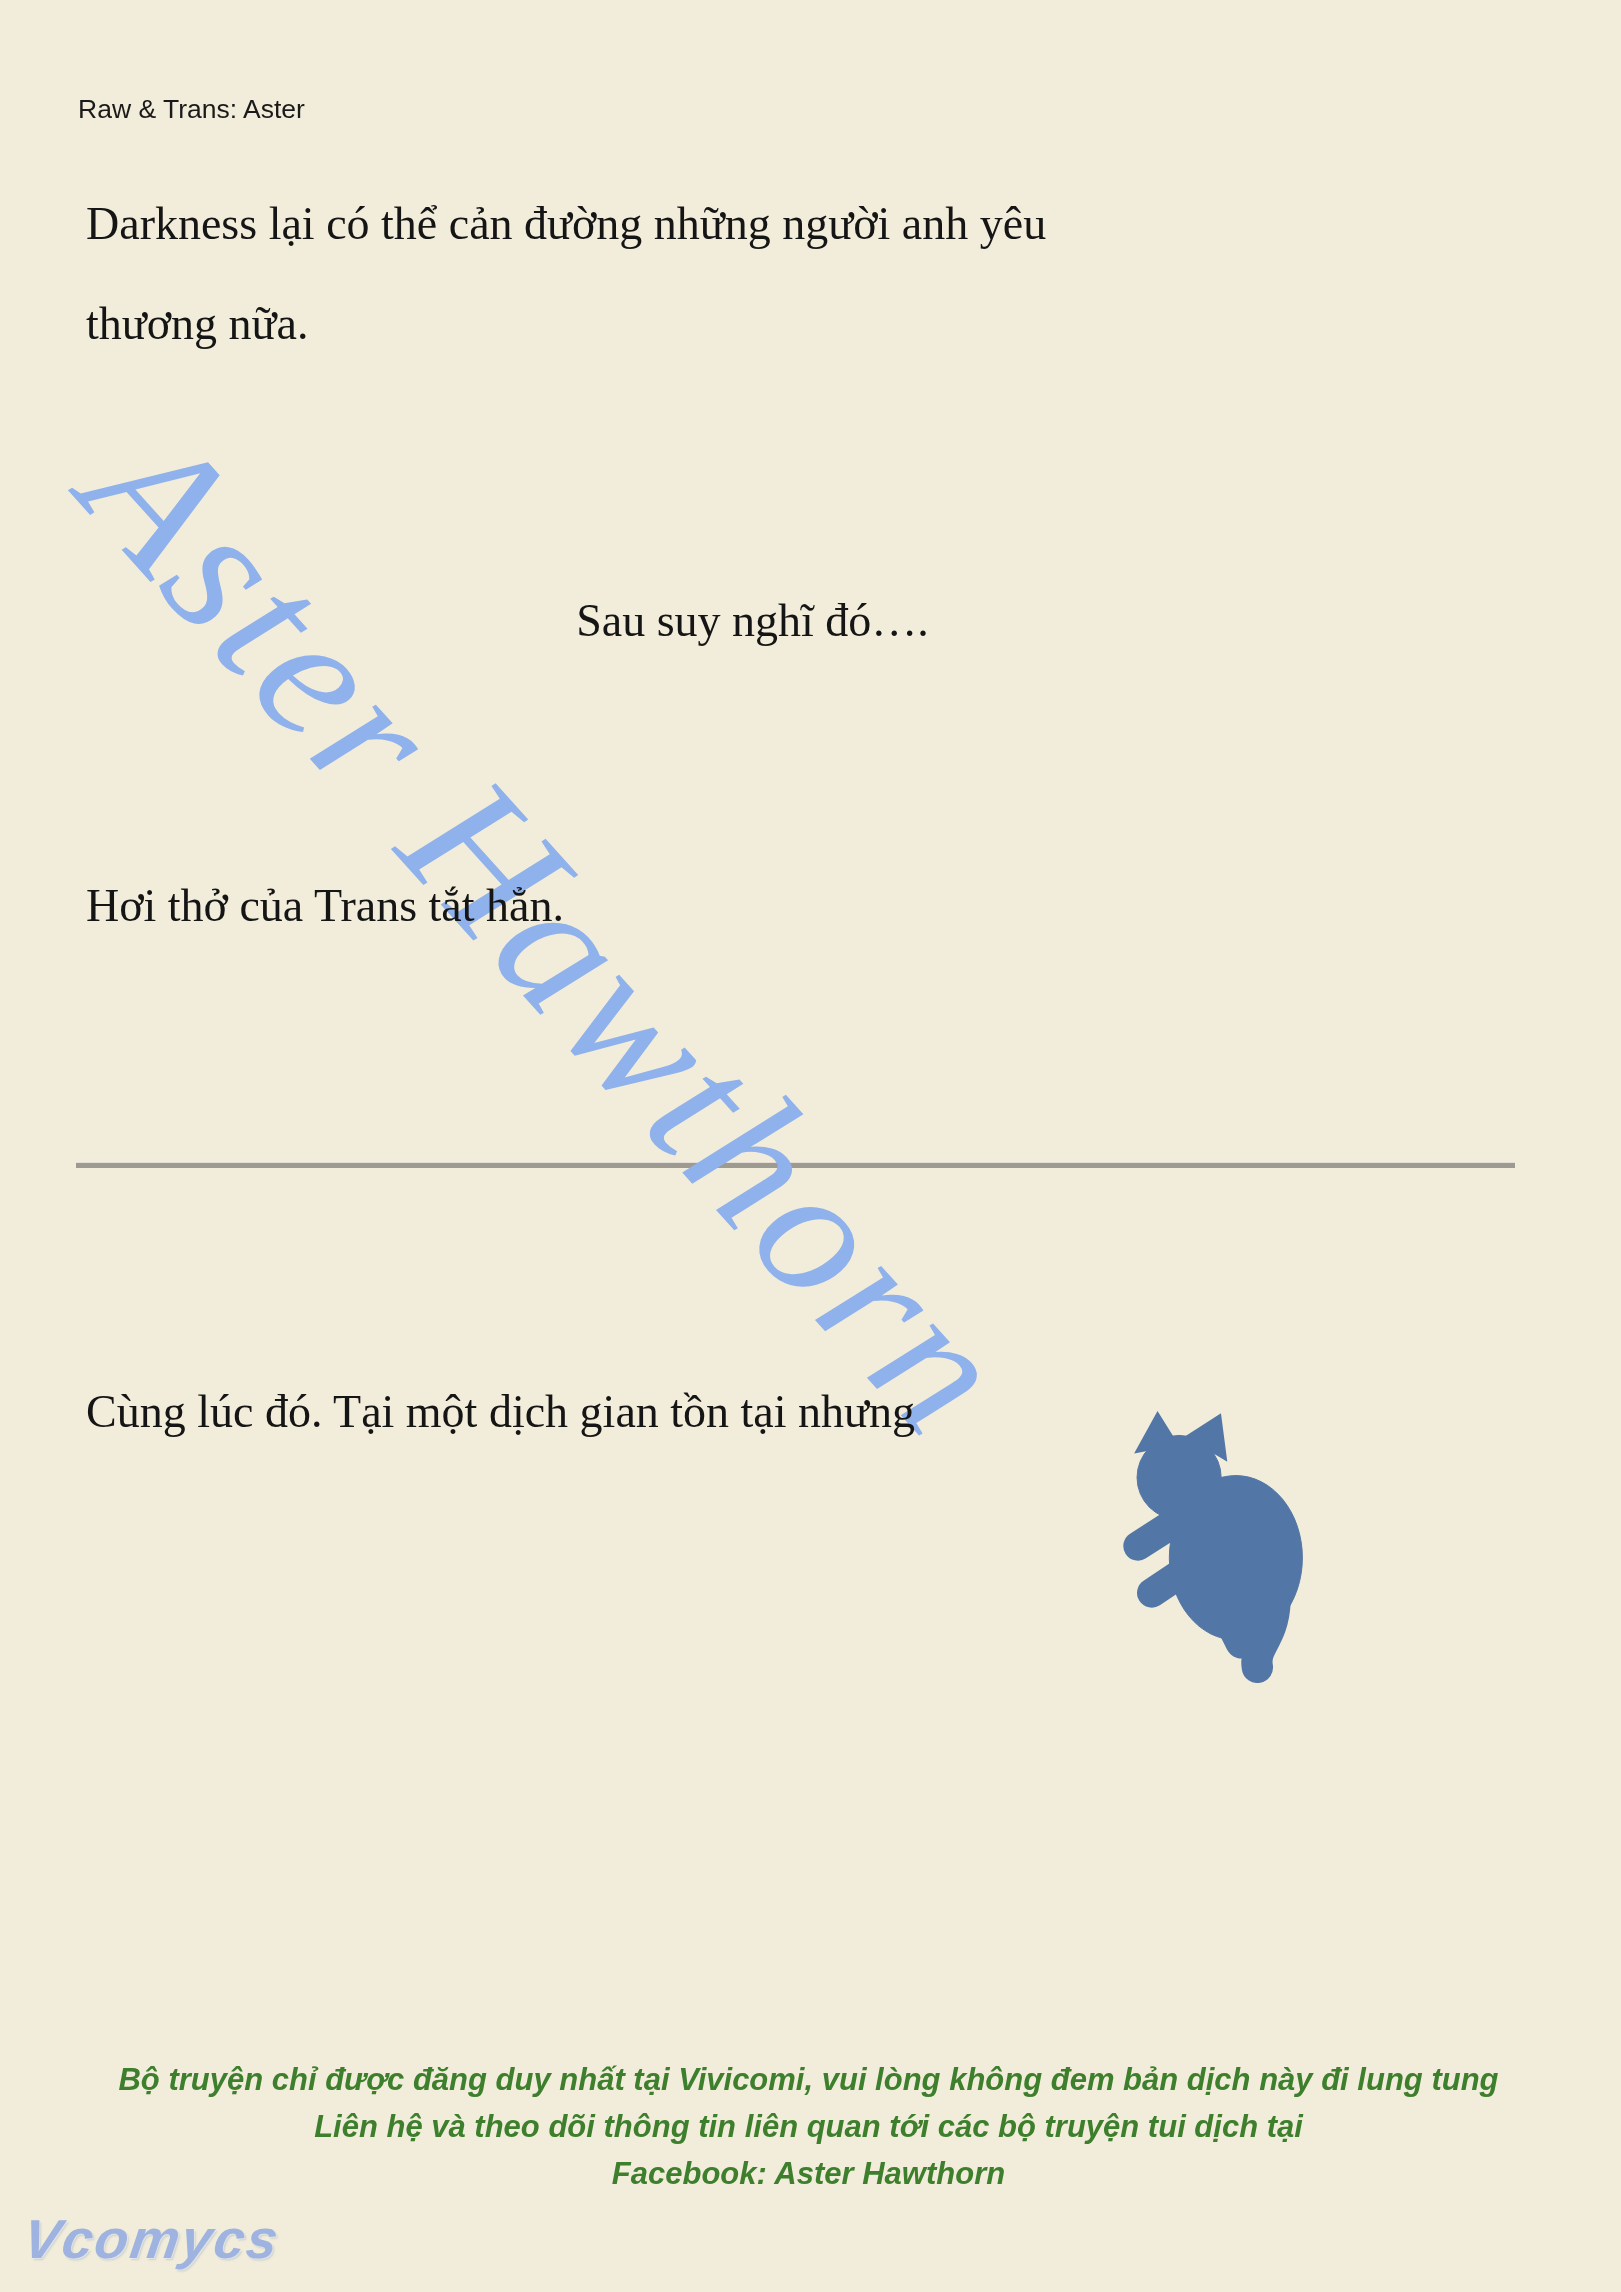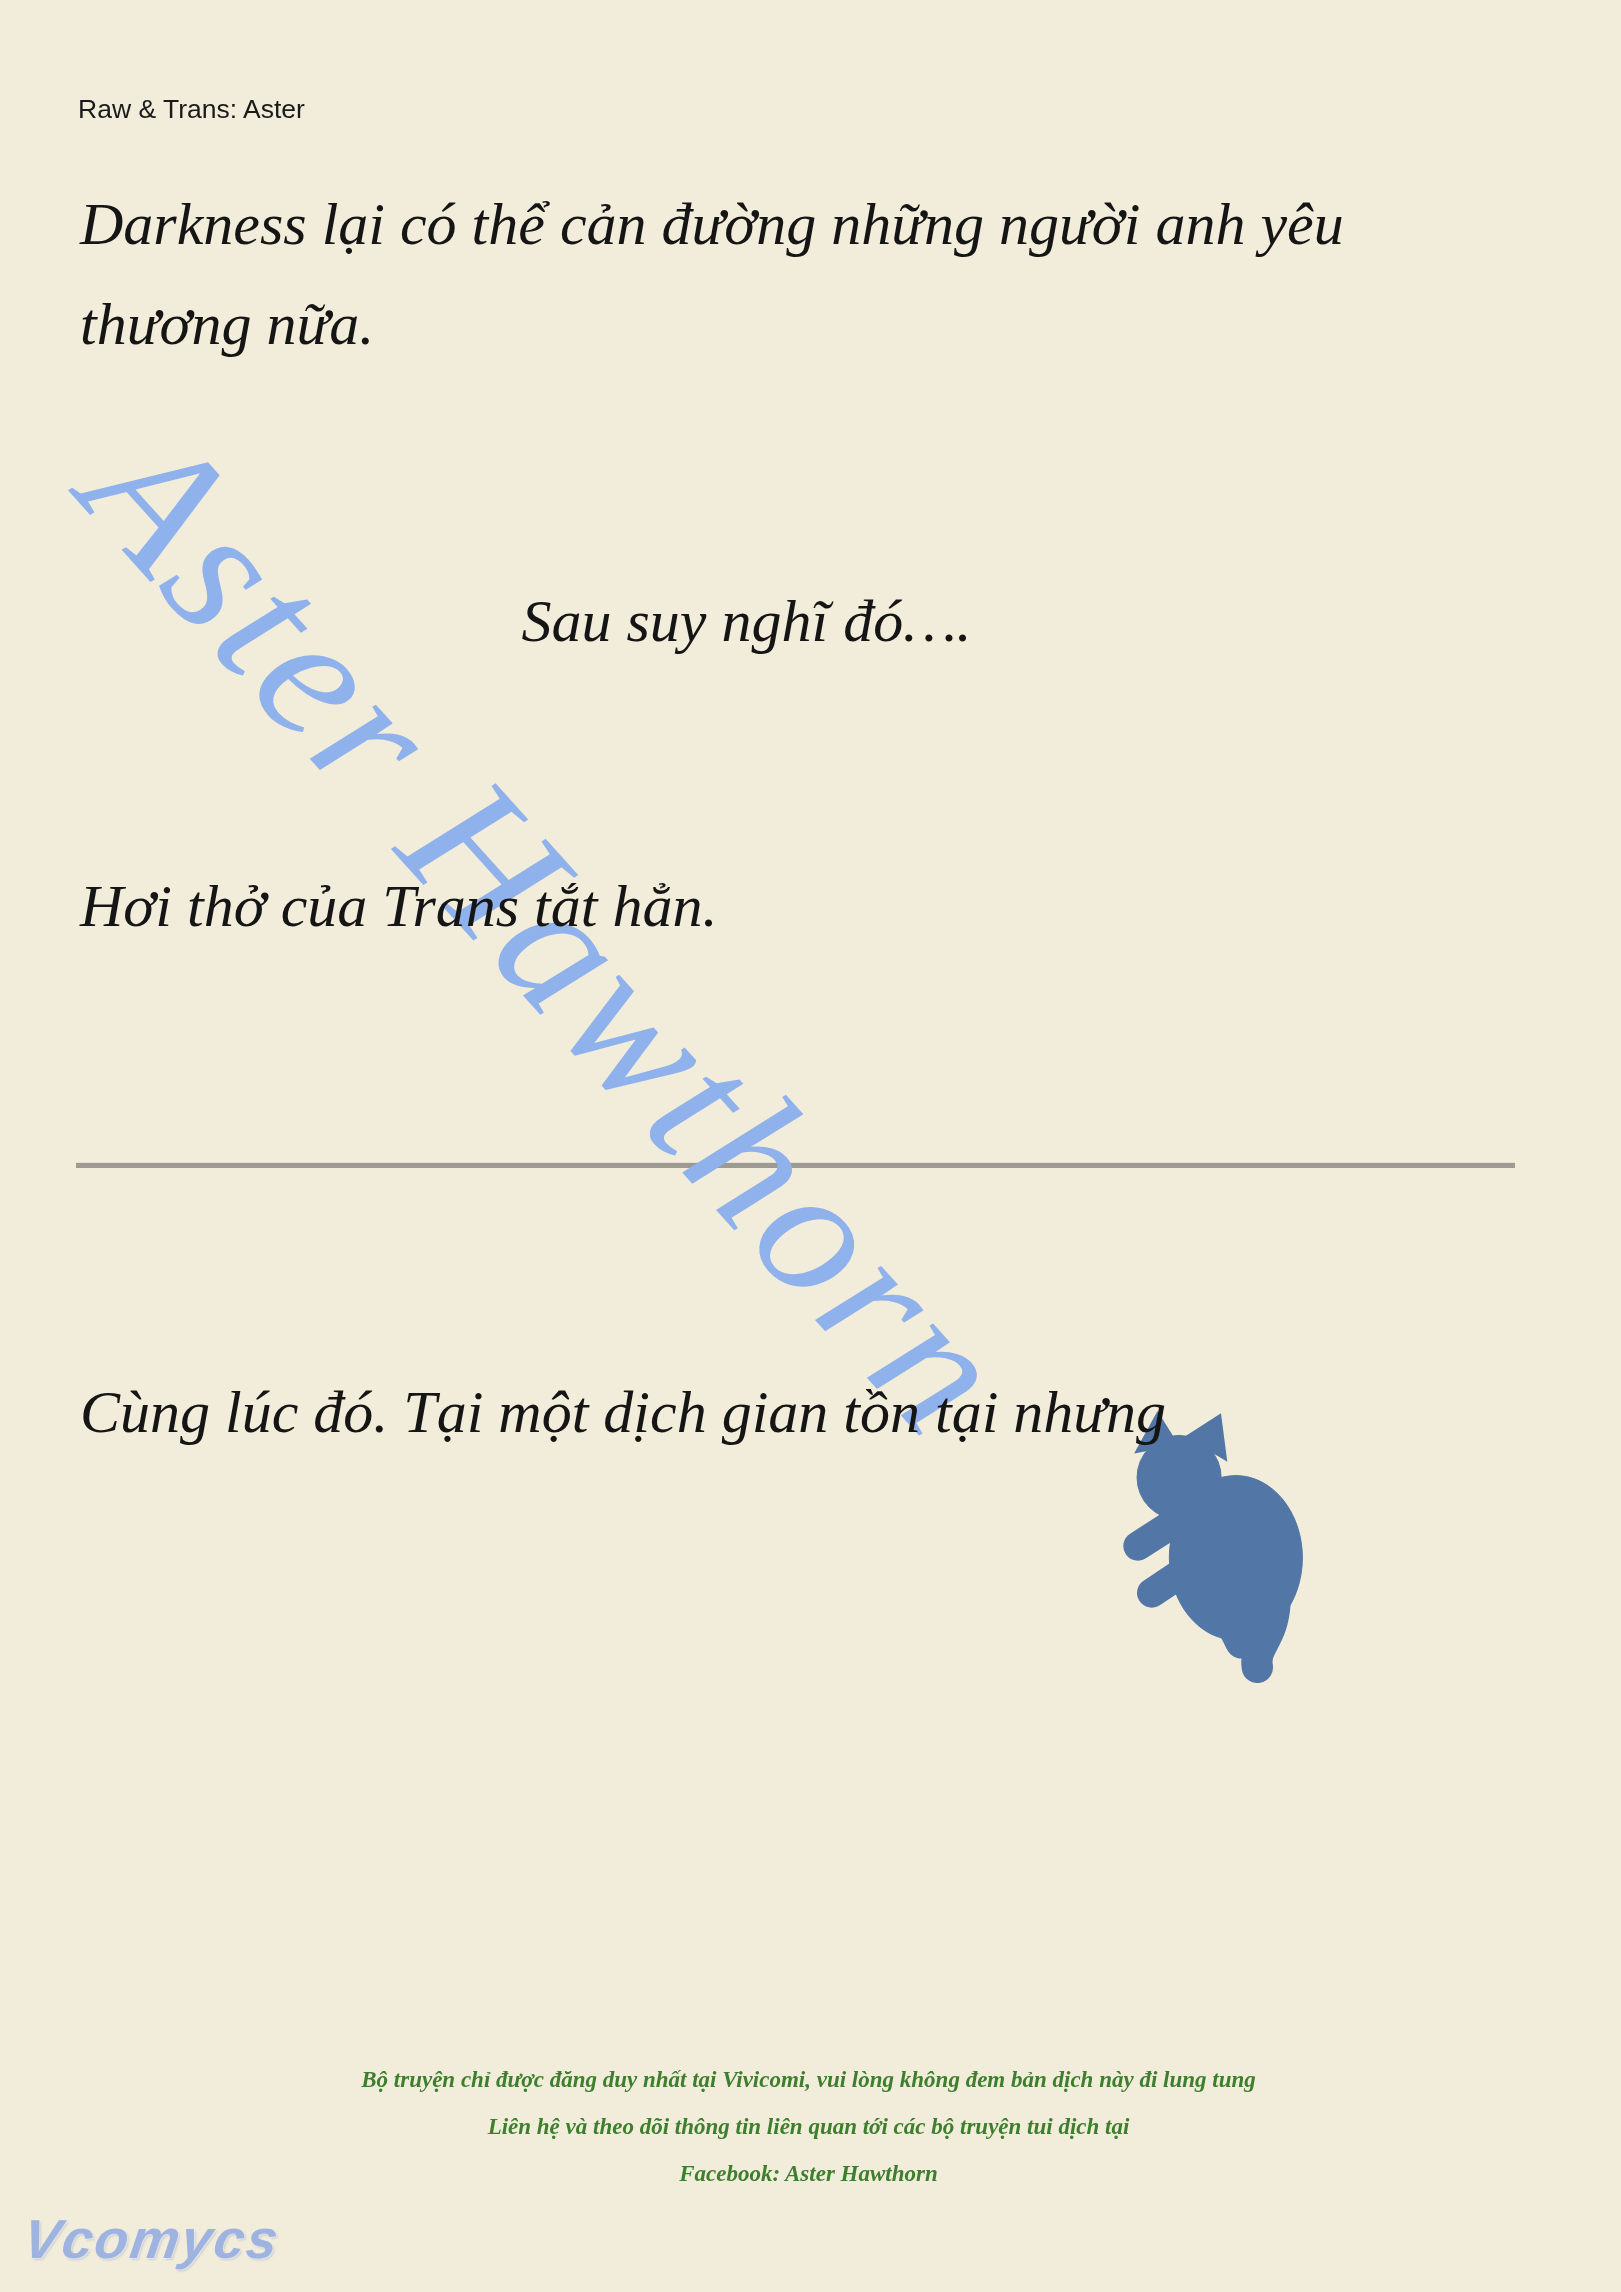--- a/index.html
+++ b/index.html
@@ -33,24 +33,23 @@
     font-style:italic;
     font-size:186px;
     letter-spacing:5.9px;
     color:var(--watermark);
     white-space:nowrap;
     transform:rotate(48deg);
     transform-origin:0 0;
     z-index:2;
   }
   .para{
-    position:absolute;left:80px;width:1333px;
-    font-size:60px;line-height:100px;
+    position:absolute;left:86px;width:1333px;
+    font-size:46px;line-height:100px;
     z-index:4;
-    font-style:italic;
   }
   .para .line{white-space:nowrap;}
   .p1{top:174px;}
   .p2{top:571px;text-align:center;}
   .p3{top:856px;}
   .p4{top:1362px;}
   .p5{top:1764px;}
   .divider{
     position:absolute;left:76px;top:1162px;
     width:1439px;height:4.9px;
@@ -59,23 +58,23 @@
     z-index:1;
   }
   .cat{
     position:absolute;left:1106px;top:1409px;
     width:201px;height:274px;
     z-index:3;
   }
   .footer{
     position:absolute;left:39px;top:2056px;width:1539px;
     text-align:center;
-    font-family:Liberation Serif, serif;
+    font-family:Liberation Sans, sans-serif;
     font-style:italic;font-weight:bold;
-    font-size:23px;line-height:47px;
+    font-size:31px;line-height:47px;
     color:var(--footer);
     z-index:4;
   }
   .logo{
     position:absolute;left:23.5px;top:2207px;
     font-family:"Liberation Sans", sans-serif;
     font-style:italic;font-weight:bold;
     font-size:55px;
     letter-spacing:2px;
     color:var(--logo);

